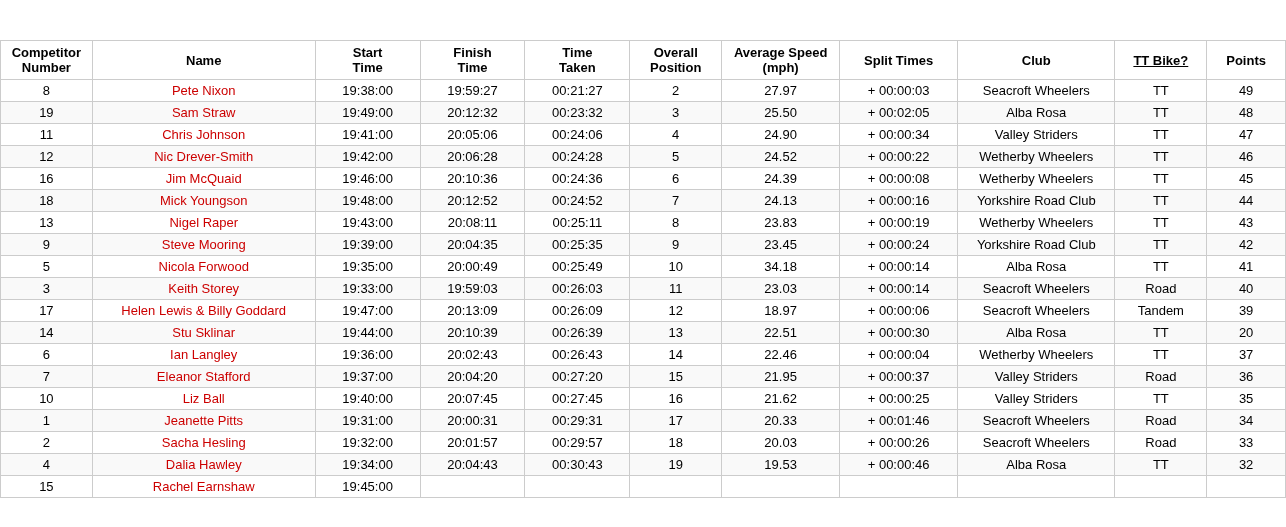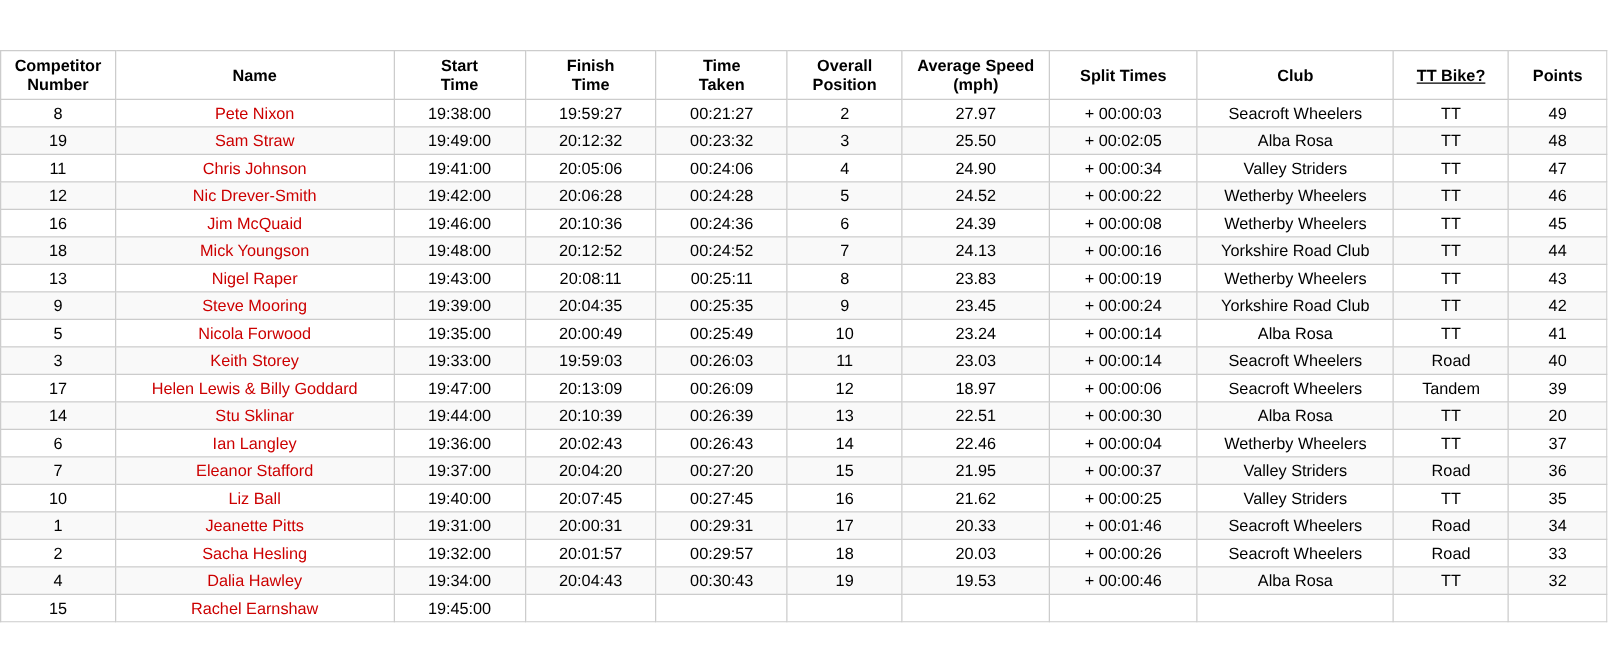--- a/index.html
+++ b/index.html
@@ -176,21 +176,21 @@
         <td>TT</td>
         <td>42</td>
       </tr>
       <tr>
         <td>5</td>
         <td class="name-col">Nicola Forwood</td>
         <td>19:35:00</td>
         <td>20:00:49</td>
         <td>00:25:49</td>
         <td>10</td>
-        <td>23.24</td>
+        <td>34.18</td>
         <td>+ 00:00:14</td>
         <td>Alba Rosa</td>
         <td>TT</td>
         <td>41</td>
       </tr>
       <tr>
         <td>3</td>
         <td class="name-col">Keith Storey</td>
         <td>19:33:00</td>
         <td>19:59:03</td>

